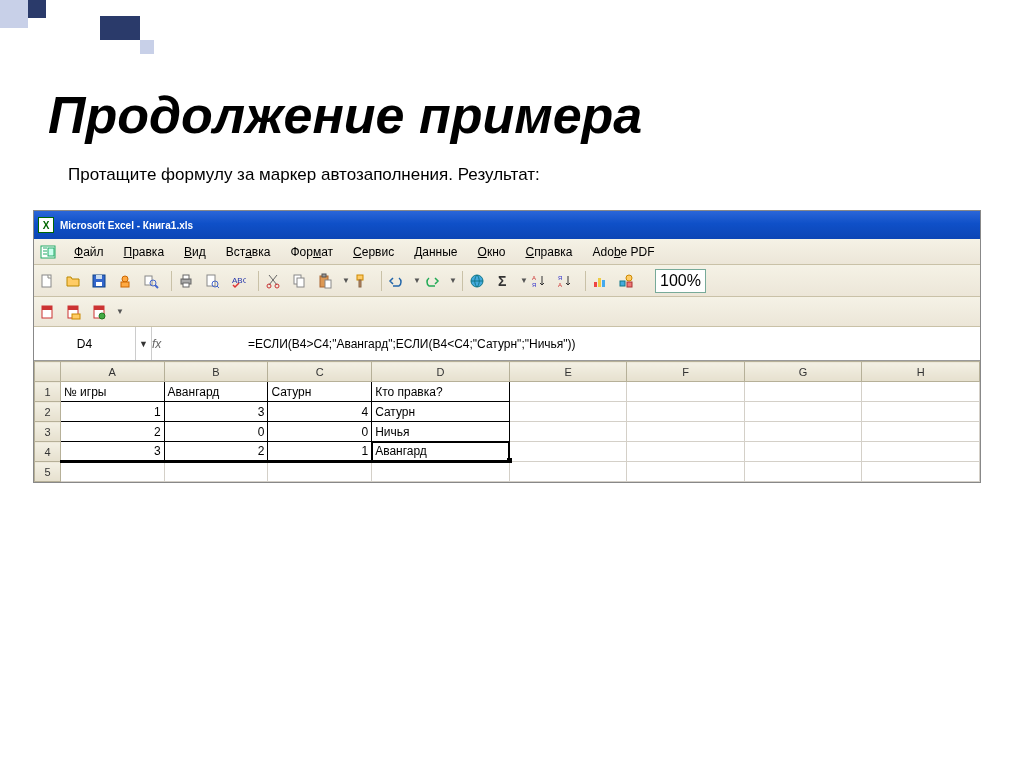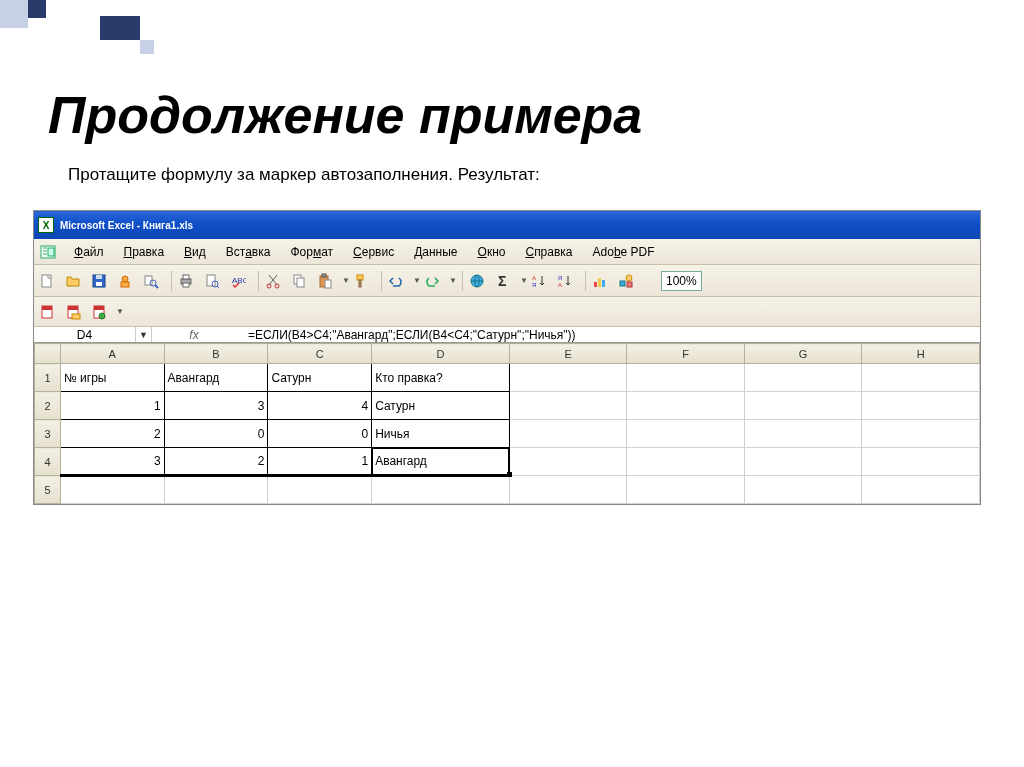--- a/index.html
+++ b/index.html
@@ -22,44 +22,44 @@
   
   .menubar { background: linear-gradient(to bottom, #f5f2e6, #ece6d8); border-bottom: 1px solid #c9c1a7; height: 26px; display: flex; align-items: center; padding-left: 4px; gap: 0; font-family: Tahoma, sans-serif; font-size: 12px; }
   .menu-ico { width: 20px; height: 20px; display: inline-flex; align-items: center; justify-content: center; margin-right: 6px; }
   .menu-item { padding: 3px 10px; cursor: default; color: #000; }
   .menu-item u { text-decoration: underline; }
   
   .toolbar { background: linear-gradient(to bottom, #f5f2e6, #ece6d8); border-bottom: 1px solid #c9c1a7; height: 32px; display: flex; align-items: center; padding-left: 4px; gap: 2px; }
   .tb-btn { width: 24px; height: 24px; display: inline-flex; align-items: center; font-size: 14px; cursor: default; border: 1px solid transparent; }
   .tb-sep { width: 1px; height: 20px; background: #c9c1a7; margin: 0 3px; }
   .tb-drop { width: 8px; font-size: 8px; color: #555; cursor: default; display: inline-flex; align-items: center; justify-content: center; }
-  .zoom-lbl { font-family: Tahoma, sans-serif; font-size: 12px; margin-left: 18px; padding: 2px 4px; background: #fff; border: 1px solid #7a9; }
+  .zoom-lbl { font-family: Tahoma, sans-serif; font-size: 16px; margin-left: 12px; padding: 2px 4px; background: #fff; border: 1px solid #7a9; }
   
   .toolbar2 { background: linear-gradient(to bottom, #f5f2e6, #ece6d8); border-bottom: 1px solid #c9c1a7; height: 30px; display: flex; align-items: center; padding-left: 4px; gap: 2px; }
   
-  .formula-row { background: #fff; height: 16px; display: flex; align-items: center; border-bottom: 1px solid #999; font-family: Tahoma, sans-serif; font-size: 12px; }
+  .formula-row { background: #fff; height: 34px; display: flex; align-items: center; border-bottom: 1px solid #999; font-family: Tahoma, sans-serif; font-size: 12px; }
   .name-box { width: 102px; text-align: center; border-right: 1px solid #ccc; height: 100%; display: flex; align-items: center; justify-content: center; }
   .name-drop { width: 16px; height: 100%; display: flex; align-items: center; justify-content: center; color: #333; font-size: 9px; border-right: 1px solid #ccc; }
-  .fx-label { width: 90px; text-align: center; padding-right: 6px; font-style: italic; color: #666; }
+  .fx-label { width: 90px; text-align: left; padding-right: 6px; font-style: italic; color: #666; }
   .formula-input { flex: 1; padding-left: 6px; font-family: Tahoma, sans-serif; font-size: 12px; }
   
   .sheet { background: #fff; font-family: Tahoma, sans-serif; font-size: 12px; }
   .sheet table { border-collapse: collapse; width: 100%; }
   .row-hdr { width: 26px; background: linear-gradient(to bottom,#f3f0e4,#e6e0ce); border: 1px solid #b6b098; text-align: center; font-size: 11px; color: #333; height: 20px; }
   .col-hdr { background: linear-gradient(to bottom,#f3f0e4,#e6e0ce); border: 1px solid #b6b098; text-align: center; font-size: 11px; color: #333; height: 20px; }
   .col-hdr.colA { width: 104px; }
   .col-hdr.colB { width: 104px; }
   .col-hdr.colC { width: 104px; }
   .col-hdr.colD { width: 138px; }
   .col-hdr.colE { width: 118px; }
   .col-hdr.colF { width: 118px; }
   .col-hdr.colG { width: 118px; }
   .col-hdr.colH { width: 118px; }
   .corner-hdr { width: 26px; background: linear-gradient(to bottom,#f3f0e4,#e6e0ce); border: 1px solid #b6b098; height: 20px; }
-  .cell { border: 1px solid #d4d0c8; height: 28px; padding: 0 3px; vertical-align: middle; }
+  .cell { border: 1px solid #d4d0c8; height: 20px; padding: 0 3px; vertical-align: middle; }
   .cell.num { text-align: right; }
   .boxed { border: 1px solid #000 !important; }
   .boxed-thick-bottom { border-bottom: 3px solid #000 !important; }
   .sel-outline { outline: 2px solid #000; outline-offset: -1px; position: relative; }
   .fill-handle { position: absolute; right: -3px; bottom: -3px; width: 5px; height: 5px; background: #000; }
   
   .svg-ico { width: 16px; height: 16px; }
 </style>
 </head>
 <body>

